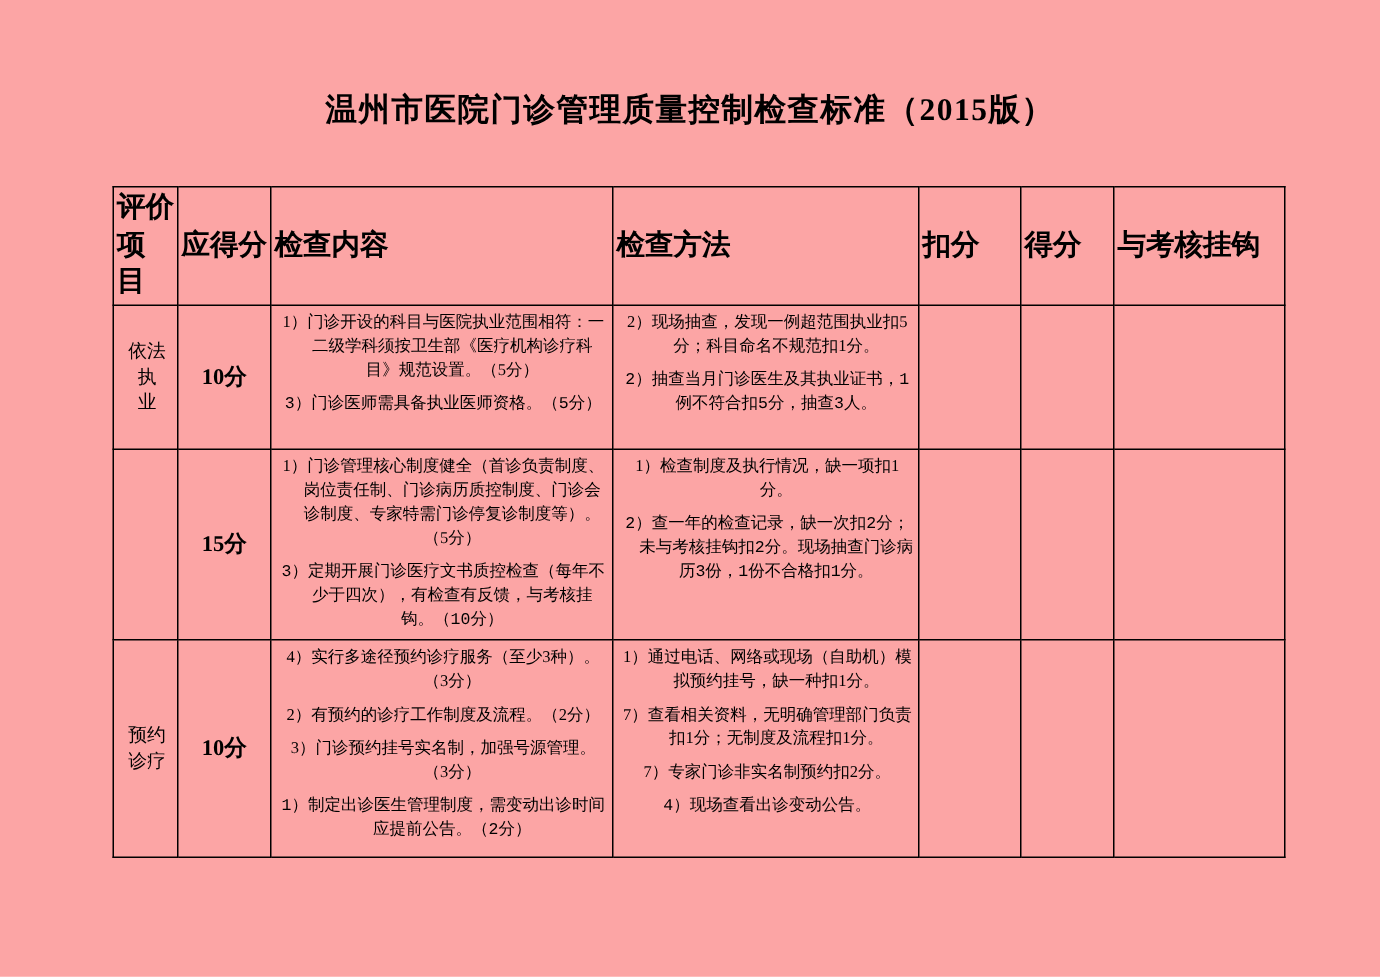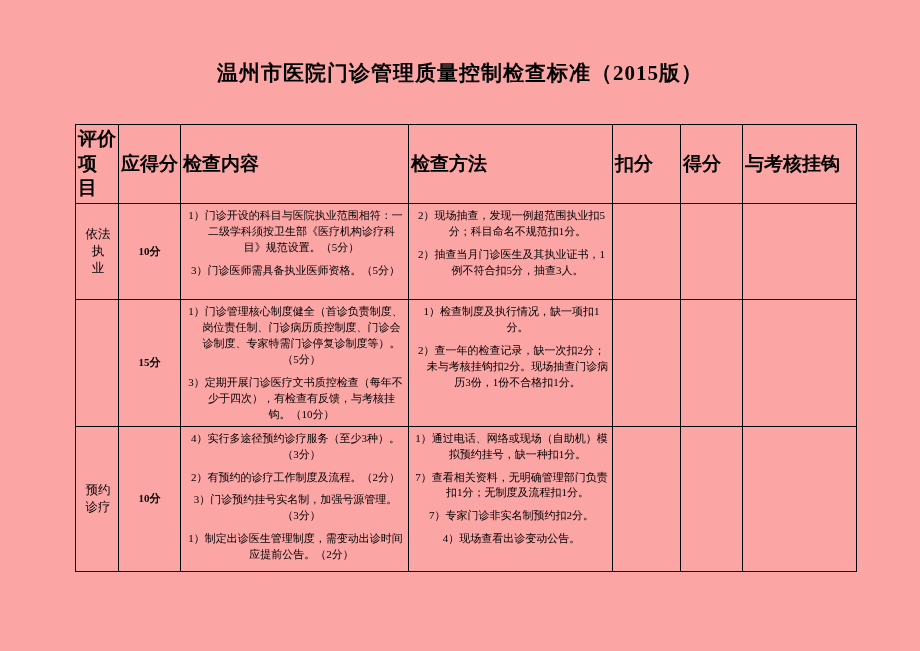--- a/index.html
+++ b/index.html
@@ -61,36 +61,36 @@
     padding-left: 4px;
   }
   td.cell-item {
     font-size: 12.5px;
     vertical-align: middle;
     white-space: pre-line;
     padding-left: 4px;
     line-height: 1.35;
   }
   td.cell-escore {
-    font-size: 11px;
+    font-size: 15px;
     font-weight: 700;
     text-align: center;
     vertical-align: middle;
   }
   td.cell-content, td.cell-method {
     font-size: 11px;
     line-height: 1.45;
     padding: 4px 3px 3px 5px;
   }
   .item-line {
     text-indent: -12px;
     padding-left: 12px;
     margin: 0 0 7px 0;
   }
-  .item-line:last-child { margin-bottom: 0; }
+  .item-line:last-child { margin-bottom: 0; font-family: Liberation Mono, monospace; }
 
   tr.r-header { height: 38px; }
   tr.r1 { height: 96px; }
   tr.r2 { height: 119px; }
   tr.r3 { height: 145px; }
 </style>
 </head>
 <body>
 
 <div class="page">

